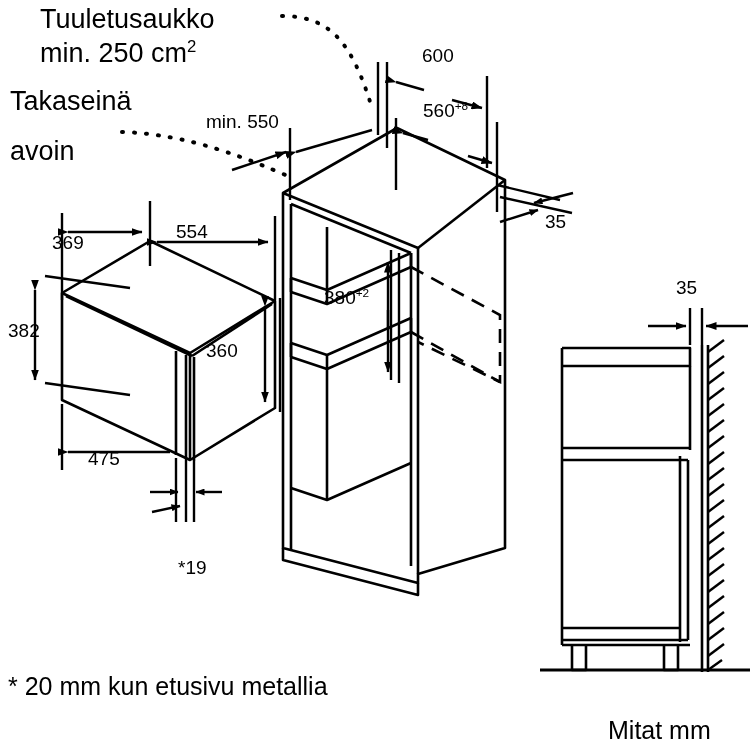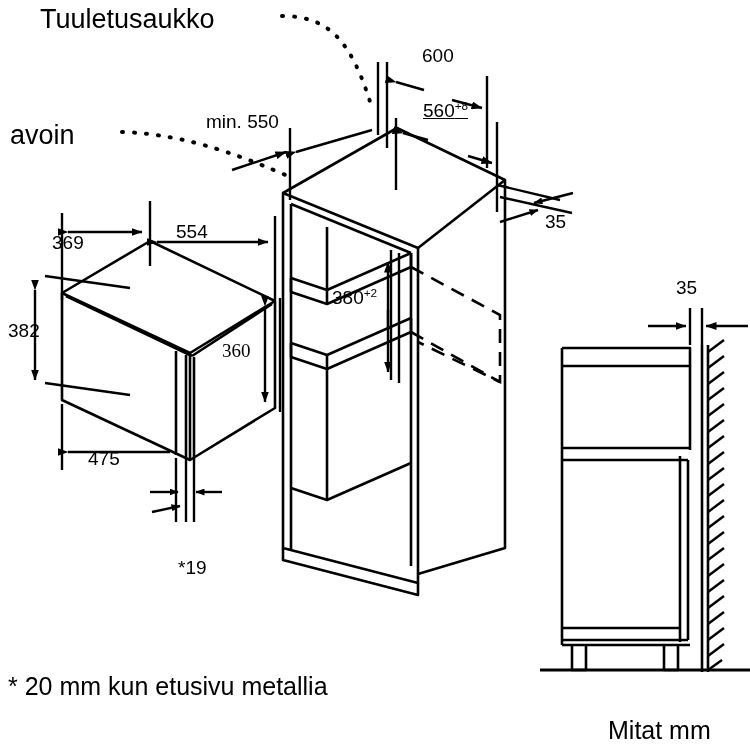--- a/index.html
+++ b/index.html
@@ -204,40 +204,42 @@
 
     <g stroke="#000" stroke-width="2.4" fill="none">
       <line x1="690" y1="308" x2="690" y2="345"></line>
       <line x1="702" y1="308" x2="702" y2="345"></line>
       <line x1="648" y1="326" x2="686" y2="326" marker-end="url(#ah)"></line>
       <line x1="748" y1="326" x2="706" y2="326" marker-end="url(#ah)"></line>
     </g>
   </svg>
 
   <div class="lbl t-note" style="left:40px; top:6px;">Tuuletusaukko</div>
-
-  <div class="lbl t-note" style="left:10px; top:122px;text-align:center;">avoin</div>
+  <div class="lbl t-note" style="left:40px; top:40px;"><span>min. 250 cm</span><span class="sup">2</span></div>
+
+  <div class="lbl t-note" style="left:10px; top:88px;">Takaseinä</div>
+  <div class="lbl t-note" style="left:10px; top:138px;text-align:center;">avoin</div>
 
   <div class="lbl t-dim" style="left:206px; top:112px;">min. 550</div>
 
   <div class="lbl t-dim" style="left:422px; top:46px;">600</div>
 
-  <div class="lbl t-dim" style="left:423px; top:101px;text-decoration:underline;"><span>560</span><span class="sup">+8</span></div>
+  <div class="lbl t-dim" style="left:423px; top:101px;"><span>560</span><span class="sup">+8</span></div>
 
   <div class="lbl t-dim" style="left:545px; top:212px;">35</div>
 
-  <div class="lbl t-dim" style="left:332px; top:288px;"><span>380</span><span class="sup">+2</span></div>
+  <div class="lbl t-dim" style="left:324px; top:288px;"><span>380</span><span class="sup">+2</span></div>
 
   <div class="lbl t-dim" style="left:52px; top:196px;margin-top:37px;">369</div>
 
   <div class="lbl t-dim" style="left:176px; top:222px;">554</div>
 
   <div class="lbl t-dim" style="left:8px; top:321px;">382</div>
 
-  <div class="lbl t-dim" style="left:222px; top:341px;font-family:Liberation Serif, serif;">360</div>
+  <div class="lbl t-dim" style="left:206px; top:341px;">360</div>
 
   <div class="lbl t-dim" style="left:88px; top:449px;">475</div>
 
   <div class="lbl t-dim" style="left:178px; top:517px;margin-top:41px;">*19</div>
 
   <div class="lbl t-dim" style="left:676px; top:278px;">35</div>
 
   <div class="lbl t-foot" style="left:8px; top:674px;">* 20 mm kun etusivu metallia</div>
 
   <div class="lbl t-foot" style="left:608px; top:718px;">Mitat mm</div>

